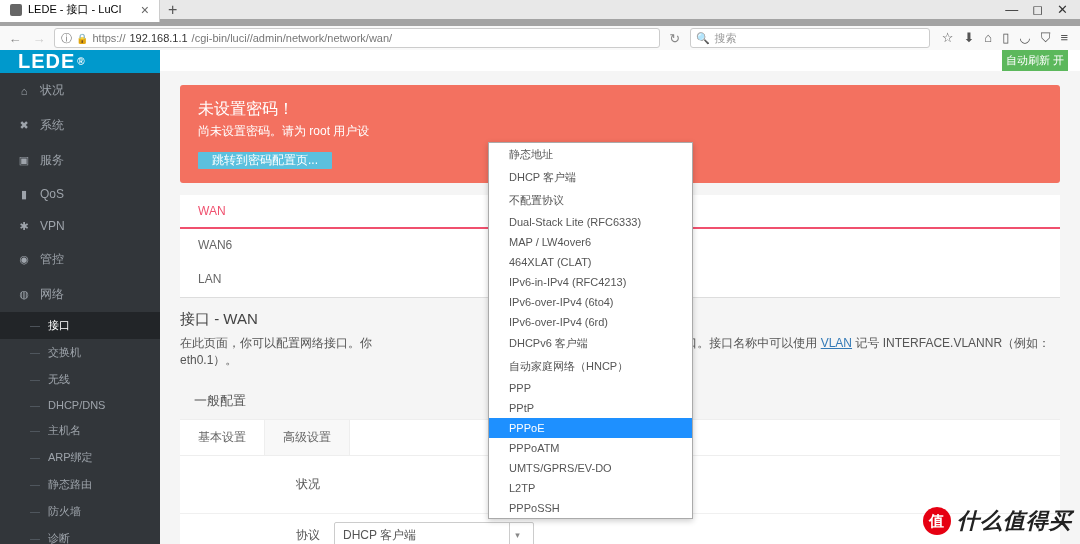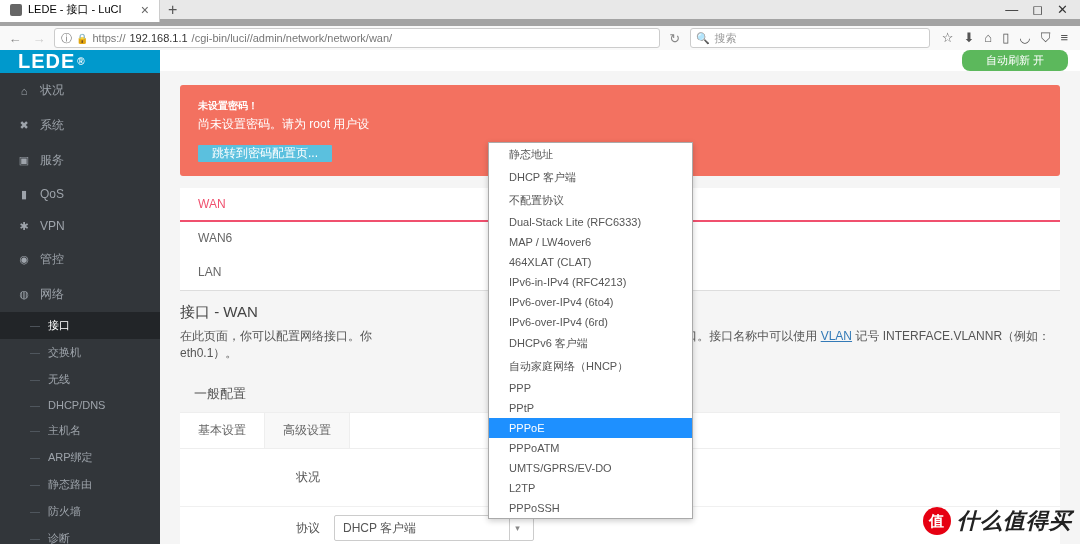--- a/index.html
+++ b/index.html
@@ -30,25 +30,25 @@
     .brand { height: 46px; background: #09c; color: #fff; display: flex; align-items: center; padding: 0 18px; font-size: 20px; font-weight: bold; letter-spacing: 1px; }
     .brand sup { font-size: 10px; margin-left: 2px; }
     .nav-item { padding: 9px 18px; display: flex; align-items: center; gap: 10px; cursor: pointer; }
     .nav-icon { width: 12px; text-align: center; font-size: 11px; }
     .sub-item { padding: 6px 18px 6px 30px; cursor: pointer; font-size: 11px; display: flex; align-items: center; gap: 8px; }
     .sub-item::before { content: "—"; color: #5a6169; font-size: 10px; }
     .sub-item.active { background: #222528; color: #fff; }
     
     .main { flex: 1; background: #f5f5f5; display: flex; flex-direction: column; position: relative; }
     .topbar { height: 46px; background: #fff; display: flex; justify-content: flex-end; align-items: center; padding: 0 12px; }
-    .auto-refresh { background: #5cb85c; color: #fff; font-size: 11px; padding: 3px 24px; border-radius: 8px; cursor: pointer; }
+    .auto-refresh { background: #5cb85c; color: #fff; font-size: 11px; padding: 3px 4px; border-radius: 0; cursor: pointer; }
     
     .content { padding: 14px 20px; }
     .alert-box { background: #f37160; color: #fff; padding: 14px 18px; border-radius: 3px; margin-bottom: 12px; }
-    .alert-title { font-size: 10px; font-weight: bold; margin-bottom: 3px; }
+    .alert-title { font-size: 16px; font-weight: normal; margin-bottom: 3px; }
     .alert-msg { font-size: 12px; }
     .alert-btn { display: inline-block; background: #5bc0de; color: #fff; padding: 0 14px; border-radius: 1px; font-size: 12px; margin-top: 12px; cursor: pointer; }
     
     .page-tabs { display: flex; border-bottom: 1px solid #ddd; background: #fff; margin-bottom: 12px; flex-direction: column; }
     .page-tab { padding: 9px 18px; font-size: 12px; color: #666; cursor: pointer; border-bottom: 2px solid transparent; }
     .page-tab.active { color: #f0506e; border-bottom-color: #f0506e; }
     
     .section-title { font-size: 15px; color: #444; margin: 6px 0; }
     .desc { font-size: 12px; color: #555; margin-bottom: 14px; }
     .desc a { color: #337ab7; text-decoration: underline; }

